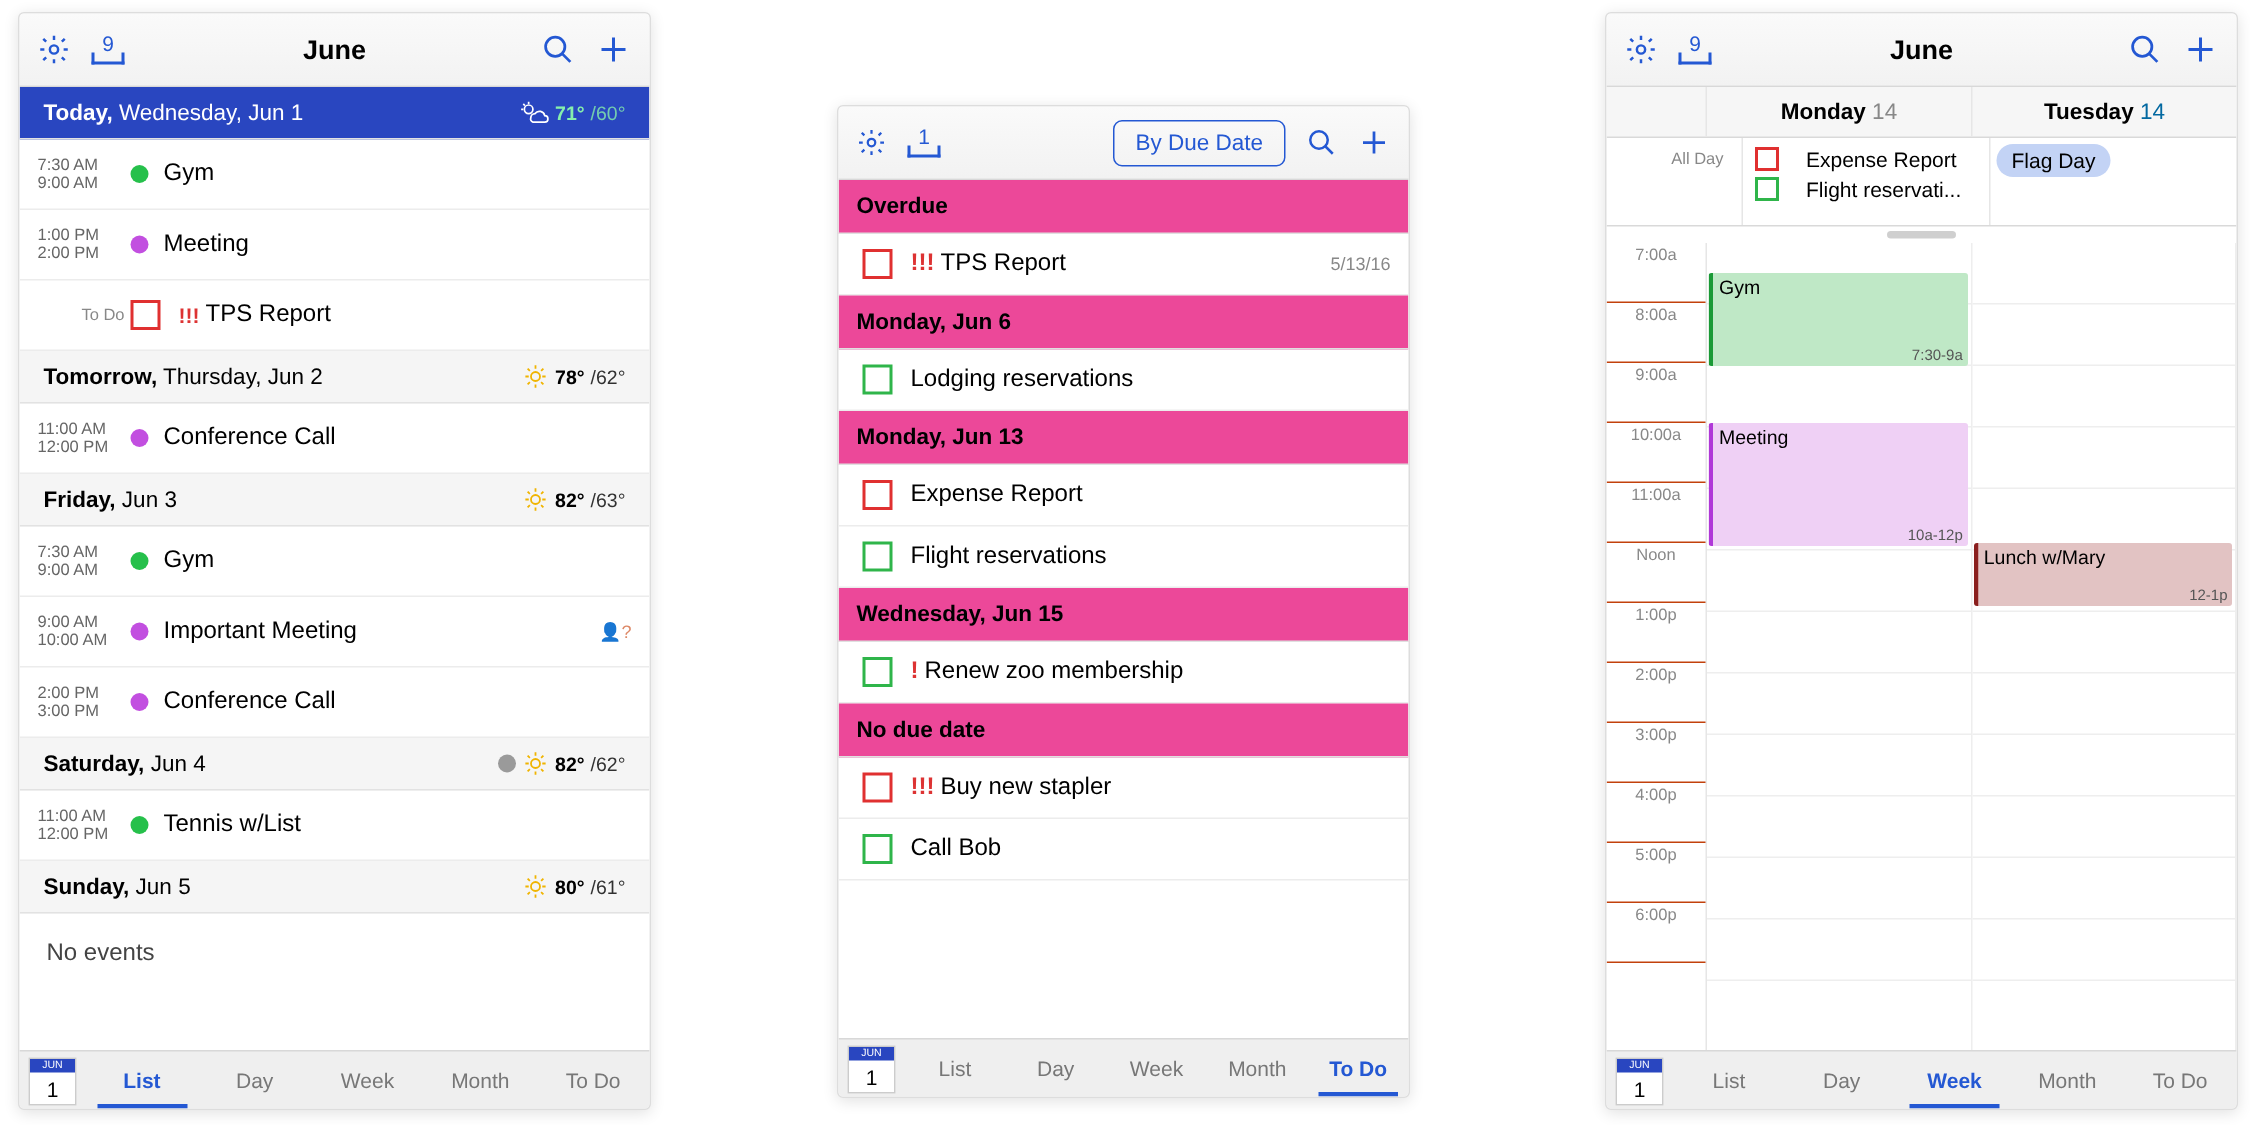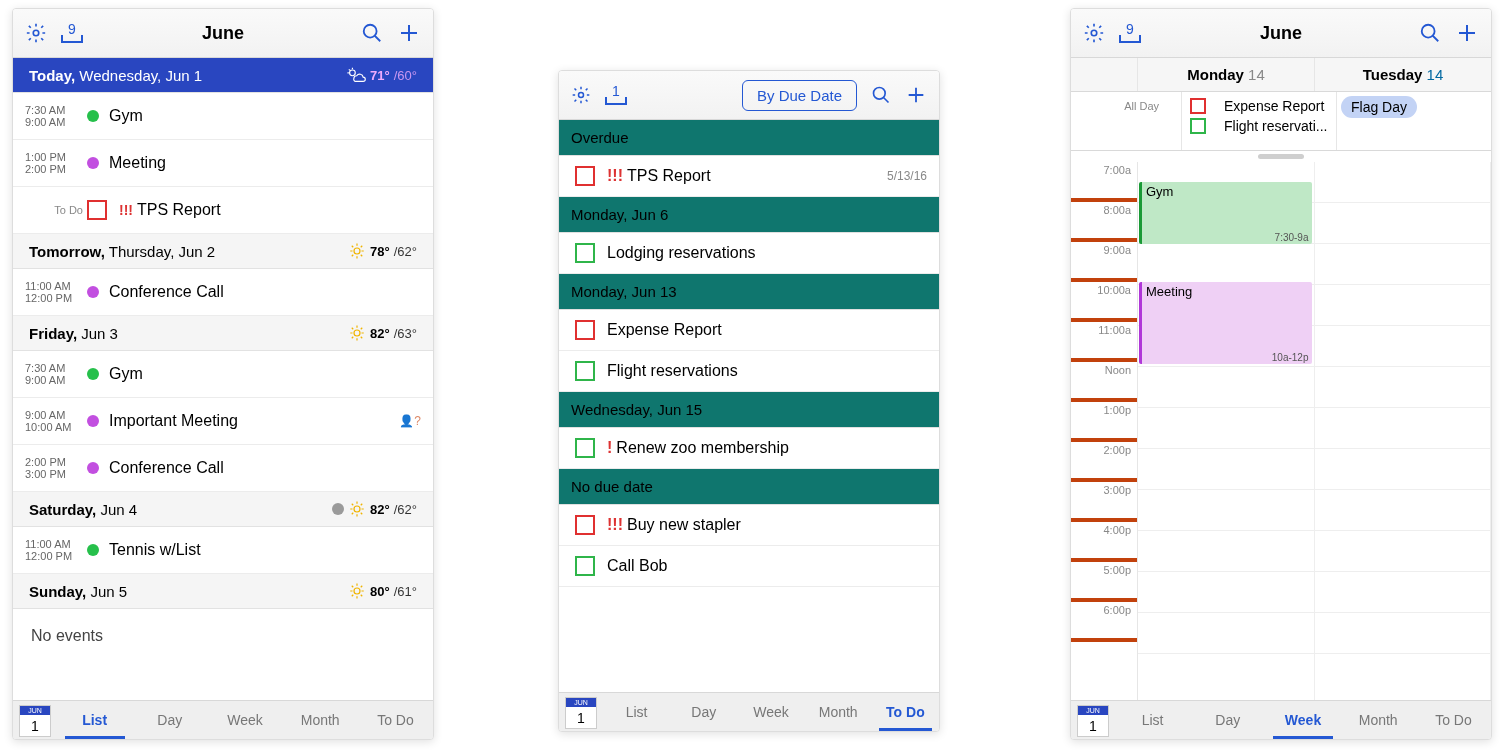--- a/index.html
+++ b/index.html
@@ -11,55 +11,55 @@
 .icon{color:#2458d3;display:inline-flex;align-items:center;justify-content:center}
 .badge-tray{display:flex;flex-direction:column;align-items:center;color:#2458d3;gap:0}
 .badge-num{font-size:14px;line-height:10px}
 .tray{width:18px;height:6px;border-bottom:2px solid #2458d3;border-left:2px solid #2458d3;border-right:2px solid #2458d3;margin-top:1px}
 .btn-out{border:1px solid #2458d3;color:#2458d3;padding:6px 14px;border-radius:6px;font-size:15px}
 
 .sec{display:flex;align-items:flex-end;padding:8px 16px;border-bottom:1px solid #e2e2e2;background:#f5f5f5;font-size:15px}
 .sec.blue{background:#2946c0;color:#fff}
 .sec b{font-weight:700}
 .sec .wx{font-size:13px;display:flex;align-items:center;gap:4px}
-.sec.blue .wx{color:#f0abfc}
+.sec.blue .wx{color:#86efac}
 .row{display:flex;align-items:center;border-bottom:1px solid #ececec;padding:6px 12px;min-height:34px}
 .time{width:58px;font-size:11px;color:#666;line-height:12px}
 .dot{width:12px;height:12px;border-radius:50%;margin:0 10px 0 4px}
 .title{font-size:16px}
 .cb{width:16px;height:16px;border:2.5px solid;margin:0 12px 0 4px;flex:0 0 auto}
 .red{border-color:#e03030}
 .green{border-color:#2fb54a}
 .pri{color:#d33;font-weight:700;margin-right:4px}
 .noev{text-align:left;padding:18px;color:#444;font-size:16px}
 
 .tabs{height:38px;border-top:1px solid #d8d8d8;background:#efefef;display:flex;align-items:stretch}
 .mini{width:30px;height:30px;margin:4px 6px;background:#fff;border:1px solid #ccc;display:flex;flex-direction:column}
 .mini .m{background:#2946c0;color:#fff;font-size:7px;text-align:center;line-height:9px}
 .mini .d{flex:1;display:flex;align-items:center;justify-content:center;font-size:14px}
 .tab{flex:1;display:flex;align-items:center;justify-content:center;font-size:14px;color:#777;position:relative}
 .tab.on{color:#2458d3;font-weight:600}
 .tab.on:after{content:"";position:absolute;bottom:0;left:10%;right:10%;height:3px;background:#2458d3}
 
-.grp{padding:9px 12px;font-weight:400;font-size:15px;background:#0f766e;border-bottom:1px solid #e0e0e0}
+.grp{padding:9px 12px;font-weight:700;font-size:15px;background:#ec4899;border-bottom:1px solid #e0e0e0}
 .trow{display:flex;align-items:center;padding:10px 12px;border-bottom:1px solid #ececec;font-size:16px}
 .tdate{font-size:12px;color:#888}
 
 .wkhead{display:flex;background:#f6f6f6;border-bottom:1px solid #d9d9d9}
 .wkhead .cell{flex:1;text-align:center;padding:8px 0;font-size:15px;border-left:1px solid #e6e6e6}
 .guthead{width:66px}
 .wkallday{display:flex;border-bottom:1px solid #d9d9d9}
-.gutlab{width:66px;font-size:11px;color:#888;padding:8px 22px;text-align:right}
+.gutlab{width:66px;font-size:11px;color:#888;padding:8px 12px;text-align:right}
 .adcol{flex:1;border-left:1px solid #e6e6e6;padding:4px 4px 14px}
 .aditem{display:flex;align-items:center;gap:6px;font-size:14px;padding:2px 0}
 .pill{background:#c3d3f5;border-radius:999px;padding:3px 10px;font-size:14px;display:inline-block}
 .grab{width:46px;height:5px;border-radius:999px;background:#cfcfcf;margin:3px auto}
 .grid{position:relative;flex:1;display:flex;overflow:hidden}
 .gut{width:66px;border-right:1px solid #e6e6e6}
-.slot{height:40px;border-bottom:4px solid #c2410c;font-size:11px;color:#888;text-align:right;padding:2px 6px;box-sizing:border-box}
+.slot{height:40px;border-bottom:1px solid #c2410c;font-size:11px;color:#888;text-align:center;padding:2px 6px;box-sizing:border-box}
 .cols{flex:1;display:flex;position:relative}
 .col{flex:1;border-right:1px solid #eee;position:relative}
 .col .hline{height:40px;border-bottom:1px solid #eee}
 .ev{position:absolute;left:1px;right:2px;border-left:3px solid;border-radius:2px;padding:2px 4px;font-size:13px;overflow:hidden}
 .ev .sub{position:absolute;right:3px;bottom:1px;font-size:10px;color:#555}
 .sun{color:#f0b400}
 .sun svg{vertical-align:middle}
 </style>
 </head>
 <body>
@@ -377,20 +377,21 @@
             <div class="hline"></div>
             <div class="hline"></div>
             <div class="hline"></div>
             <div class="hline"></div>
             <div class="hline"></div>
             <div class="hline"></div>
             <div class="hline"></div>
             <div class="hline"></div>
             <div class="hline"></div>
             <div class="hline"></div>
+            <div class="ev" style="top: 200px; height: 38px; background: rgb(226, 195, 195); border-left-color: rgb(138, 31, 30);">Lunch w/Mary<span class="sub">12-1p</span></div>
           </div>
         </div>
  </div>
  <div class="tabs" id="s3tabs">
         <div class="mini">
           <div class="m">JUN</div>
           <div class="d">1</div>
         </div>
         <div class="tab">List</div>
         <div class="tab">Day</div>

